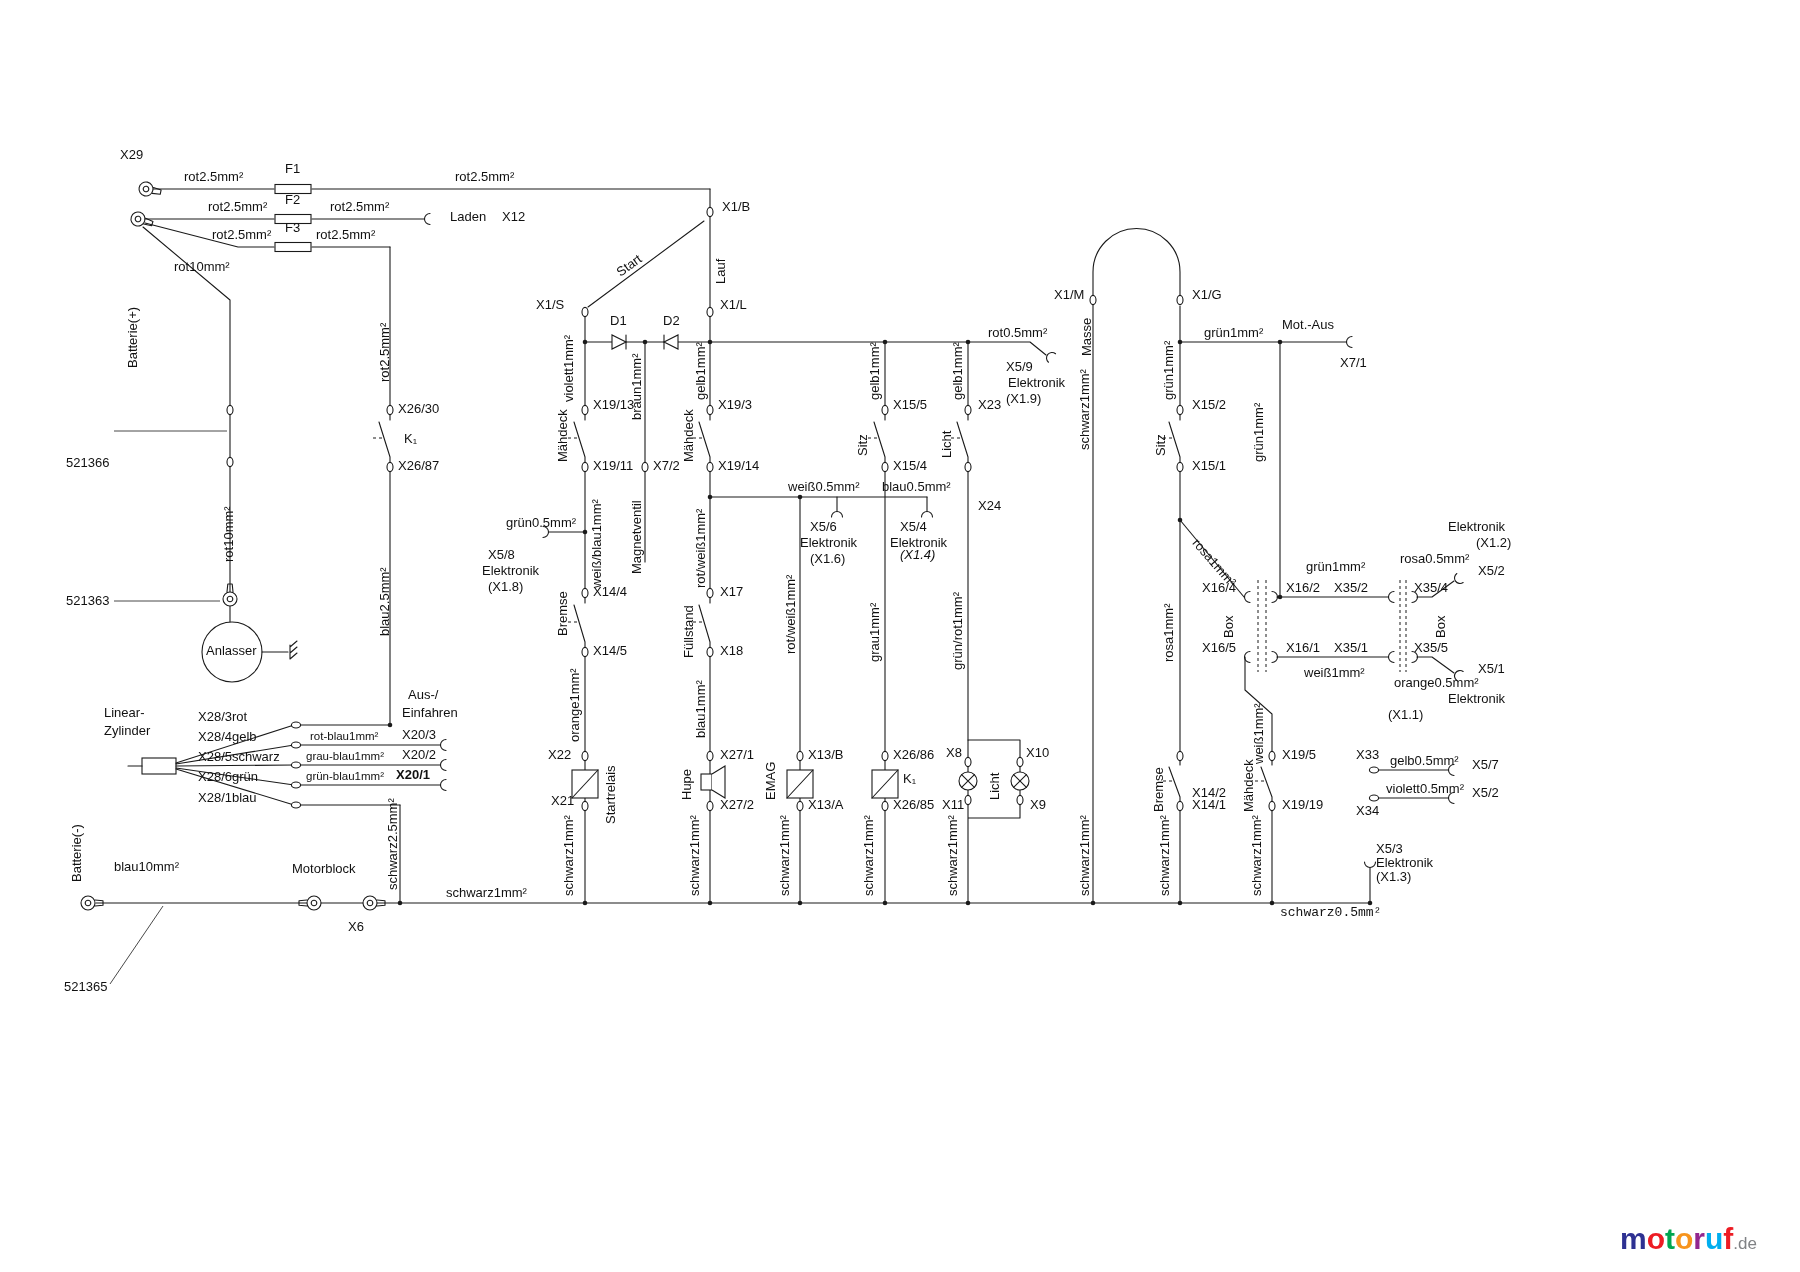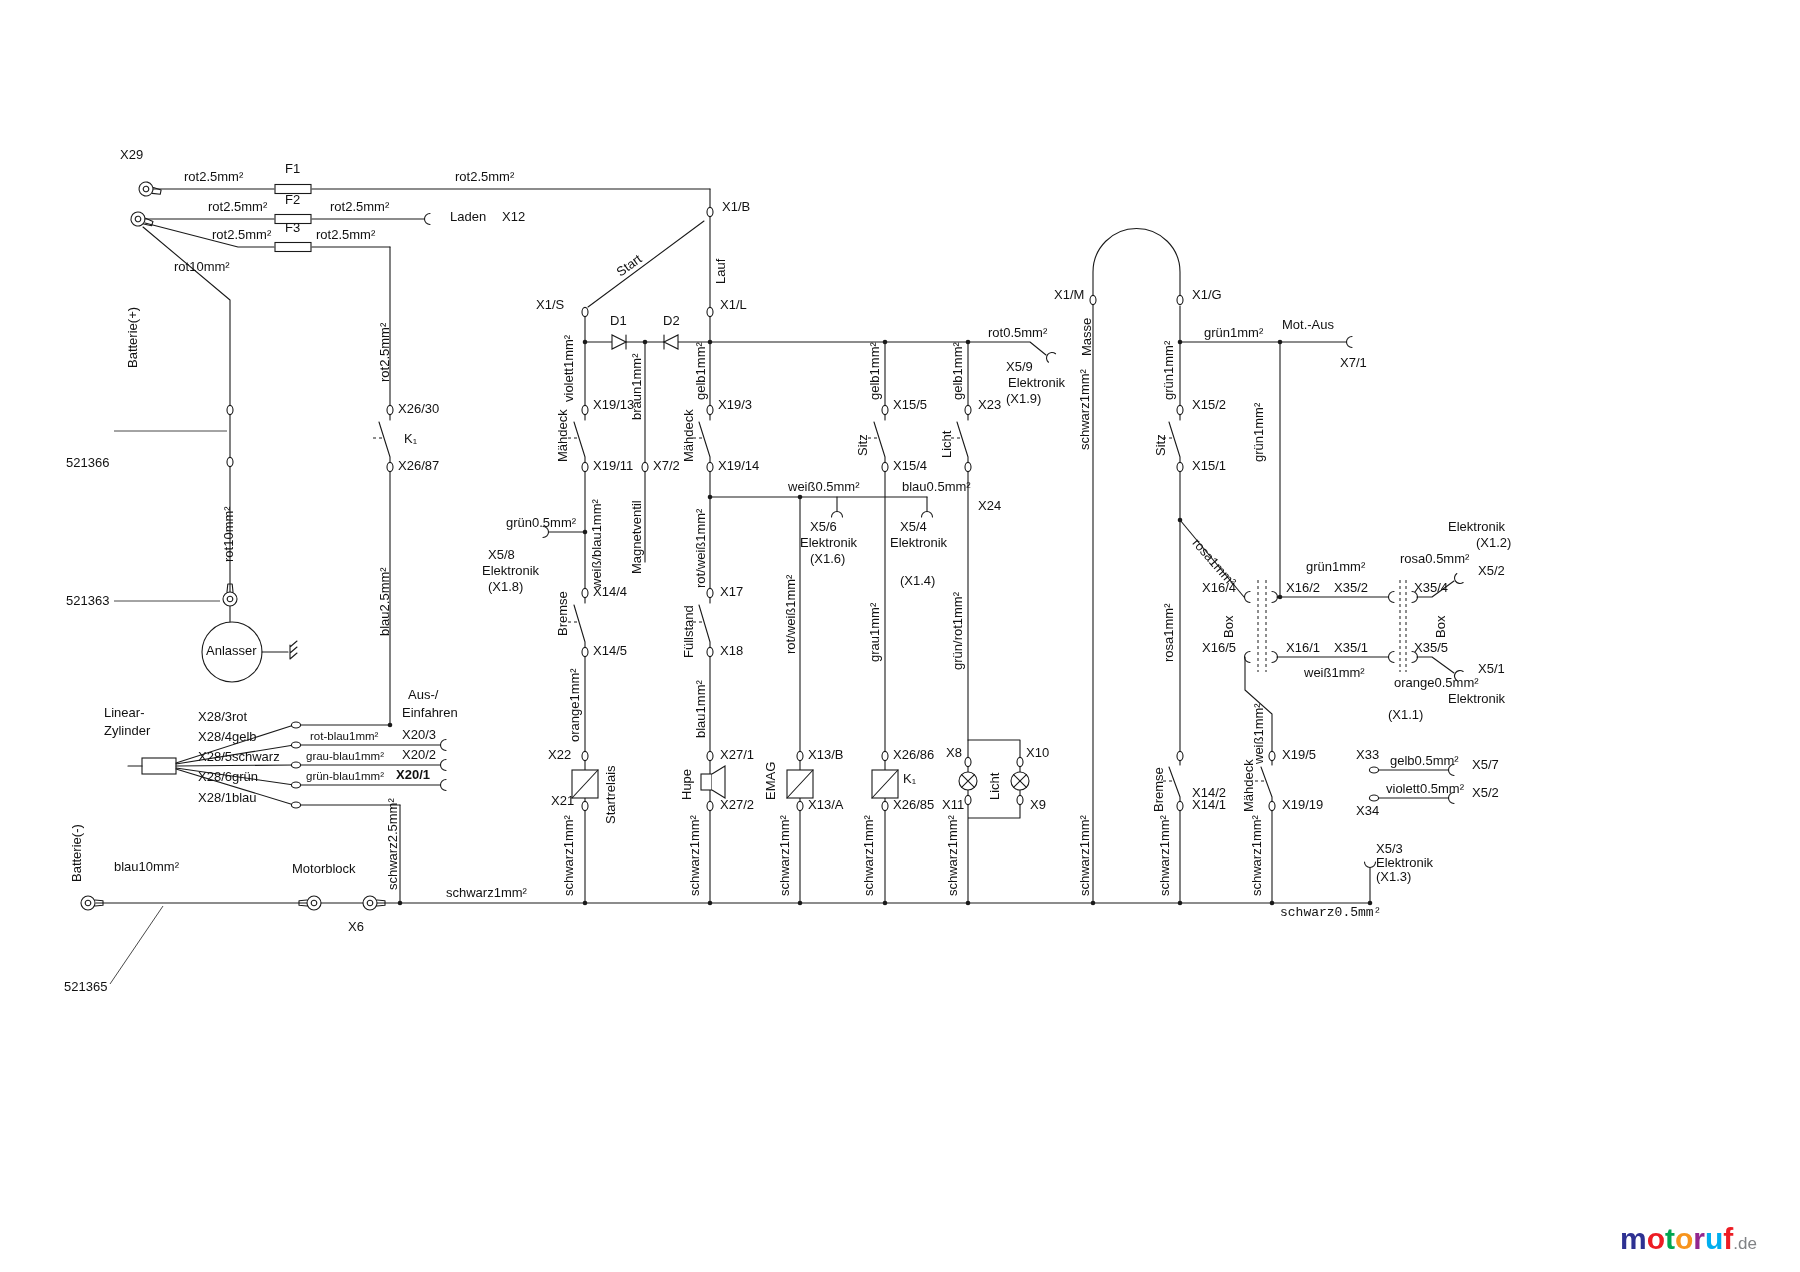--- a/index.html
+++ b/index.html
@@ -406,27 +406,27 @@
       <div class="lbl" style="left: 694px; top: 588px; transform: rotate(-90deg);">rot/weiß1mm²</div>
       <div class="lbl" style="left: 682px; top: 658px; transform: rotate(-90deg);">Füllstand</div>
       <div class="lbl" style="left: 720px; top: 585px;">X17</div>
       <div class="lbl" style="left: 720px; top: 644px;">X18</div>
       <div class="lbl" style="left: 694px; top: 738px; transform: rotate(-90deg);">blau1mm²</div>
       <div class="lbl" style="left: 680px; top: 800px; transform: rotate(-90deg);">Hupe</div>
       <div class="lbl" style="left: 720px; top: 748px;">X27/1</div>
       <div class="lbl" style="left: 720px; top: 798px;">X27/2</div>
       <div class="lbl" style="left: 688px; top: 896px; transform: rotate(-90deg);">schwarz1mm²</div>
       <div class="lbl" style="left: 788px; top: 480px;">weiß0.5mm²</div>
-      <div class="lbl" style="left: 902px; top: 480px;">blau0.5mm²</div>
+      <div class="lbl" style="left: 838px; top: 480px; padding-left: 44px;">blau0.5mm²</div>
       <div class="lbl" style="left: 810px; top: 520px;">X5/6</div>
       <div class="lbl" style="left: 800px; top: 536px;">Elektronik</div>
       <div class="lbl" style="left: 810px; top: 552px;">(X1.6)</div>
       <div class="lbl" style="left: 900px; top: 520px;">X5/4</div>
       <div class="lbl" style="left: 890px; top: 536px;">Elektronik</div>
-      <div class="lbl" style="left: 900px; top: 574px;">(X1.4)</div>
+      <div class="lbl" style="left: 900px; top: 548px; font-style: italic;">(X1.4)</div>
       <div class="lbl" style="left: 784px; top: 654px; transform: rotate(-90deg);">rot/weiß1mm²</div>
       <div class="lbl" style="left: 808px; top: 748px;">X13/B</div>
       <div class="lbl" style="left: 764px; top: 800px; transform: rotate(-90deg);">EMAG</div>
       <div class="lbl" style="left: 808px; top: 798px;">X13/A</div>
       <div class="lbl" style="left: 778px; top: 896px; transform: rotate(-90deg);">schwarz1mm²</div>
       <div class="lbl" style="left: 868px; top: 400px; transform: rotate(-90deg);">gelb1mm²</div>
       <div class="lbl" style="left: 856px; top: 456px; transform: rotate(-90deg);">Sitz</div>
       <div class="lbl" style="left: 893px; top: 398px;">X15/5</div>
       <div class="lbl" style="left: 893px; top: 459px;">X15/4</div>
       <div class="lbl" style="left: 868px; top: 662px; transform: rotate(-90deg);">grau1mm²</div>

